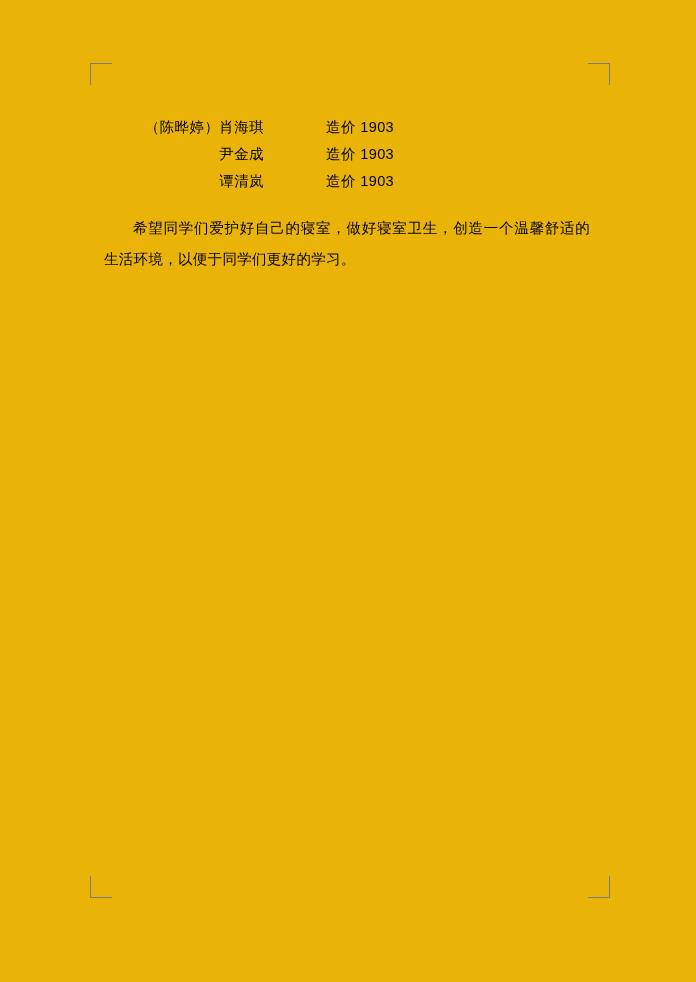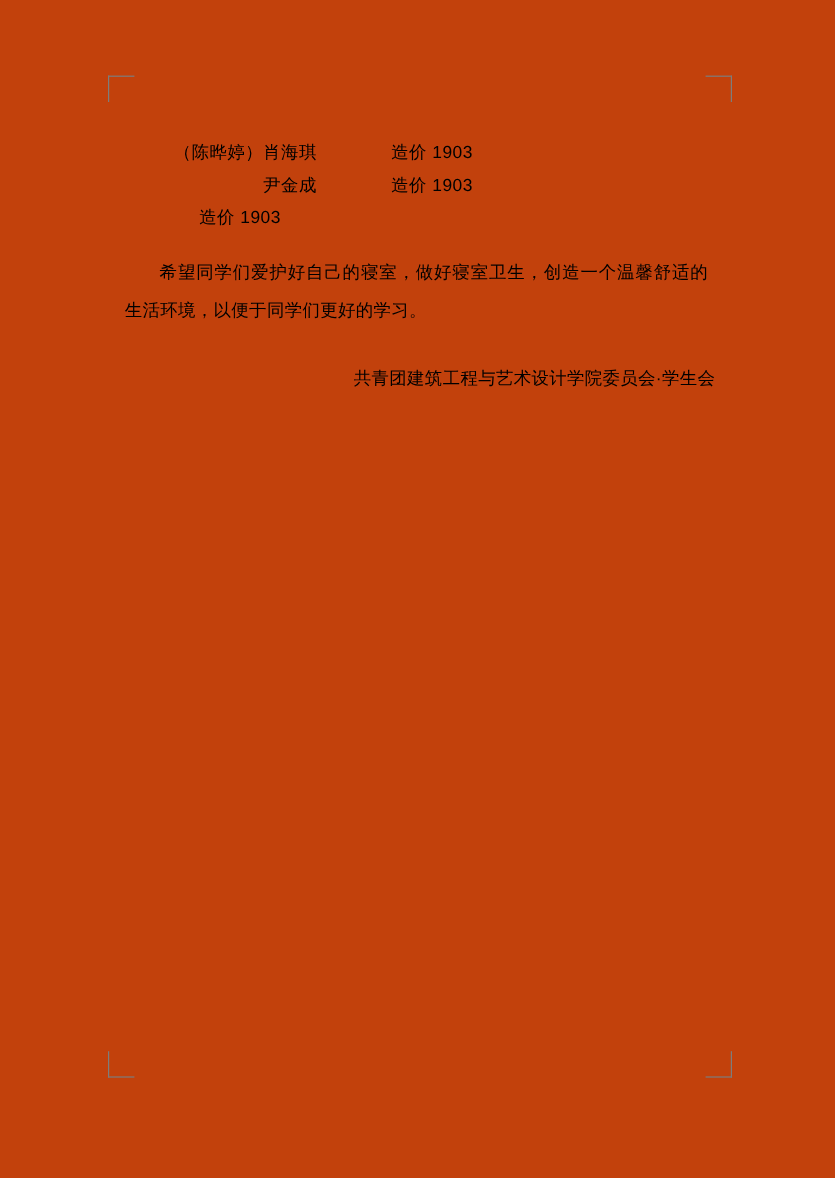--- a/index.html
+++ b/index.html
@@ -7,21 +7,21 @@
     padding: 0;
     background: #ffffff;
   }
   body {
     font-family: "Liberation Sans", sans-serif;
   }
   .page {
     position: relative;
     width: 696px;
     height: 982px;
-    background: #c2410c;
+    background: #eab308;
     overflow: hidden;
   }
   
   .crop {
     position: absolute;
     width: 22px;
     height: 22px;
   }
   .crop::before,
   .crop::after {
@@ -118,27 +118,27 @@
         <span class="name-cell">（陈晔婷）肖海琪</span>
         <span class="major-cell">造价 1903</span>
       </div>
 
       <div class="name-row">
         <span class="name-cell">尹金成</span>
         <span class="major-cell">造价 1903</span>
       </div>
 
       <div class="name-row">
+        <span class="name-cell">谭清岚</span>
         <span class="major-cell">造价 1903</span>
       </div>
 
     </div>
 
     <div class="spacer-1"></div>
 
     <p class="body-para">希望同学们爱护好自己的寝室，做好寝室卫生，创造一个温馨舒适的生活环境，以便于同学们更好的学习。</p>
 
     <div class="spacer-2"></div>
 
-    <div class="signature">共青团建筑工程与艺术设计学院委员会·学生会</div>
 
   </div>
 </div>
 
 </body></html>

